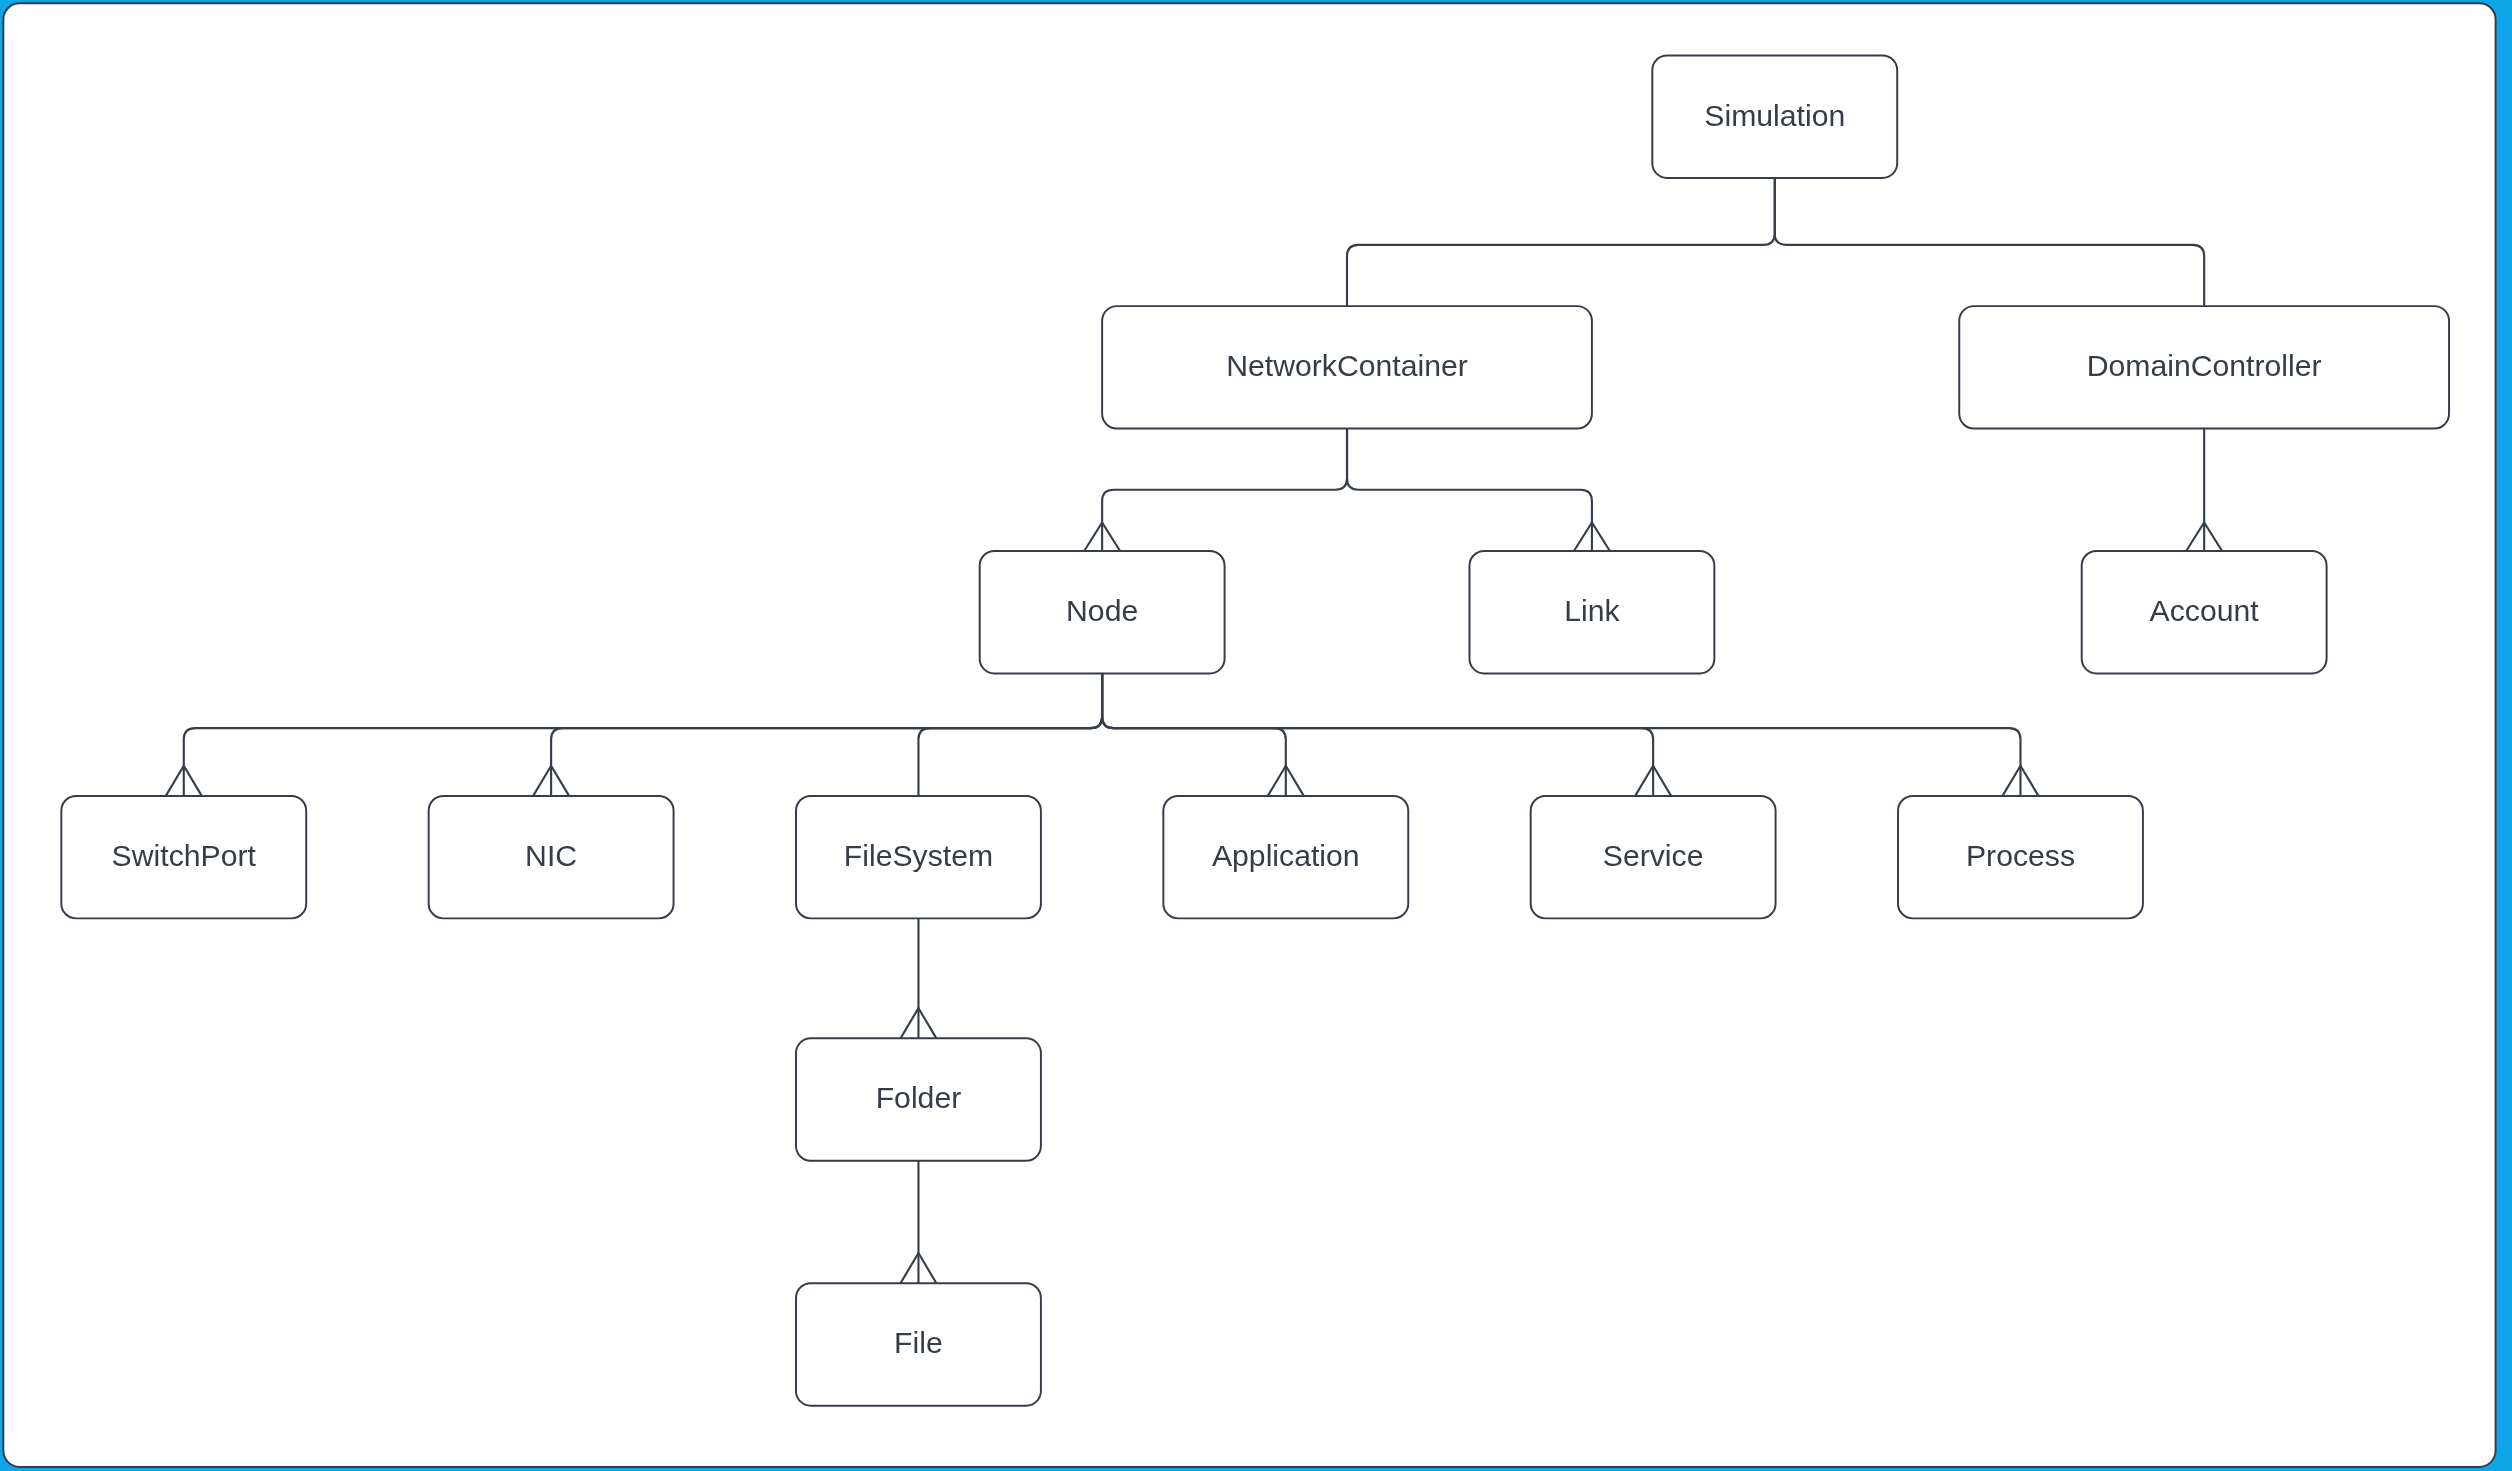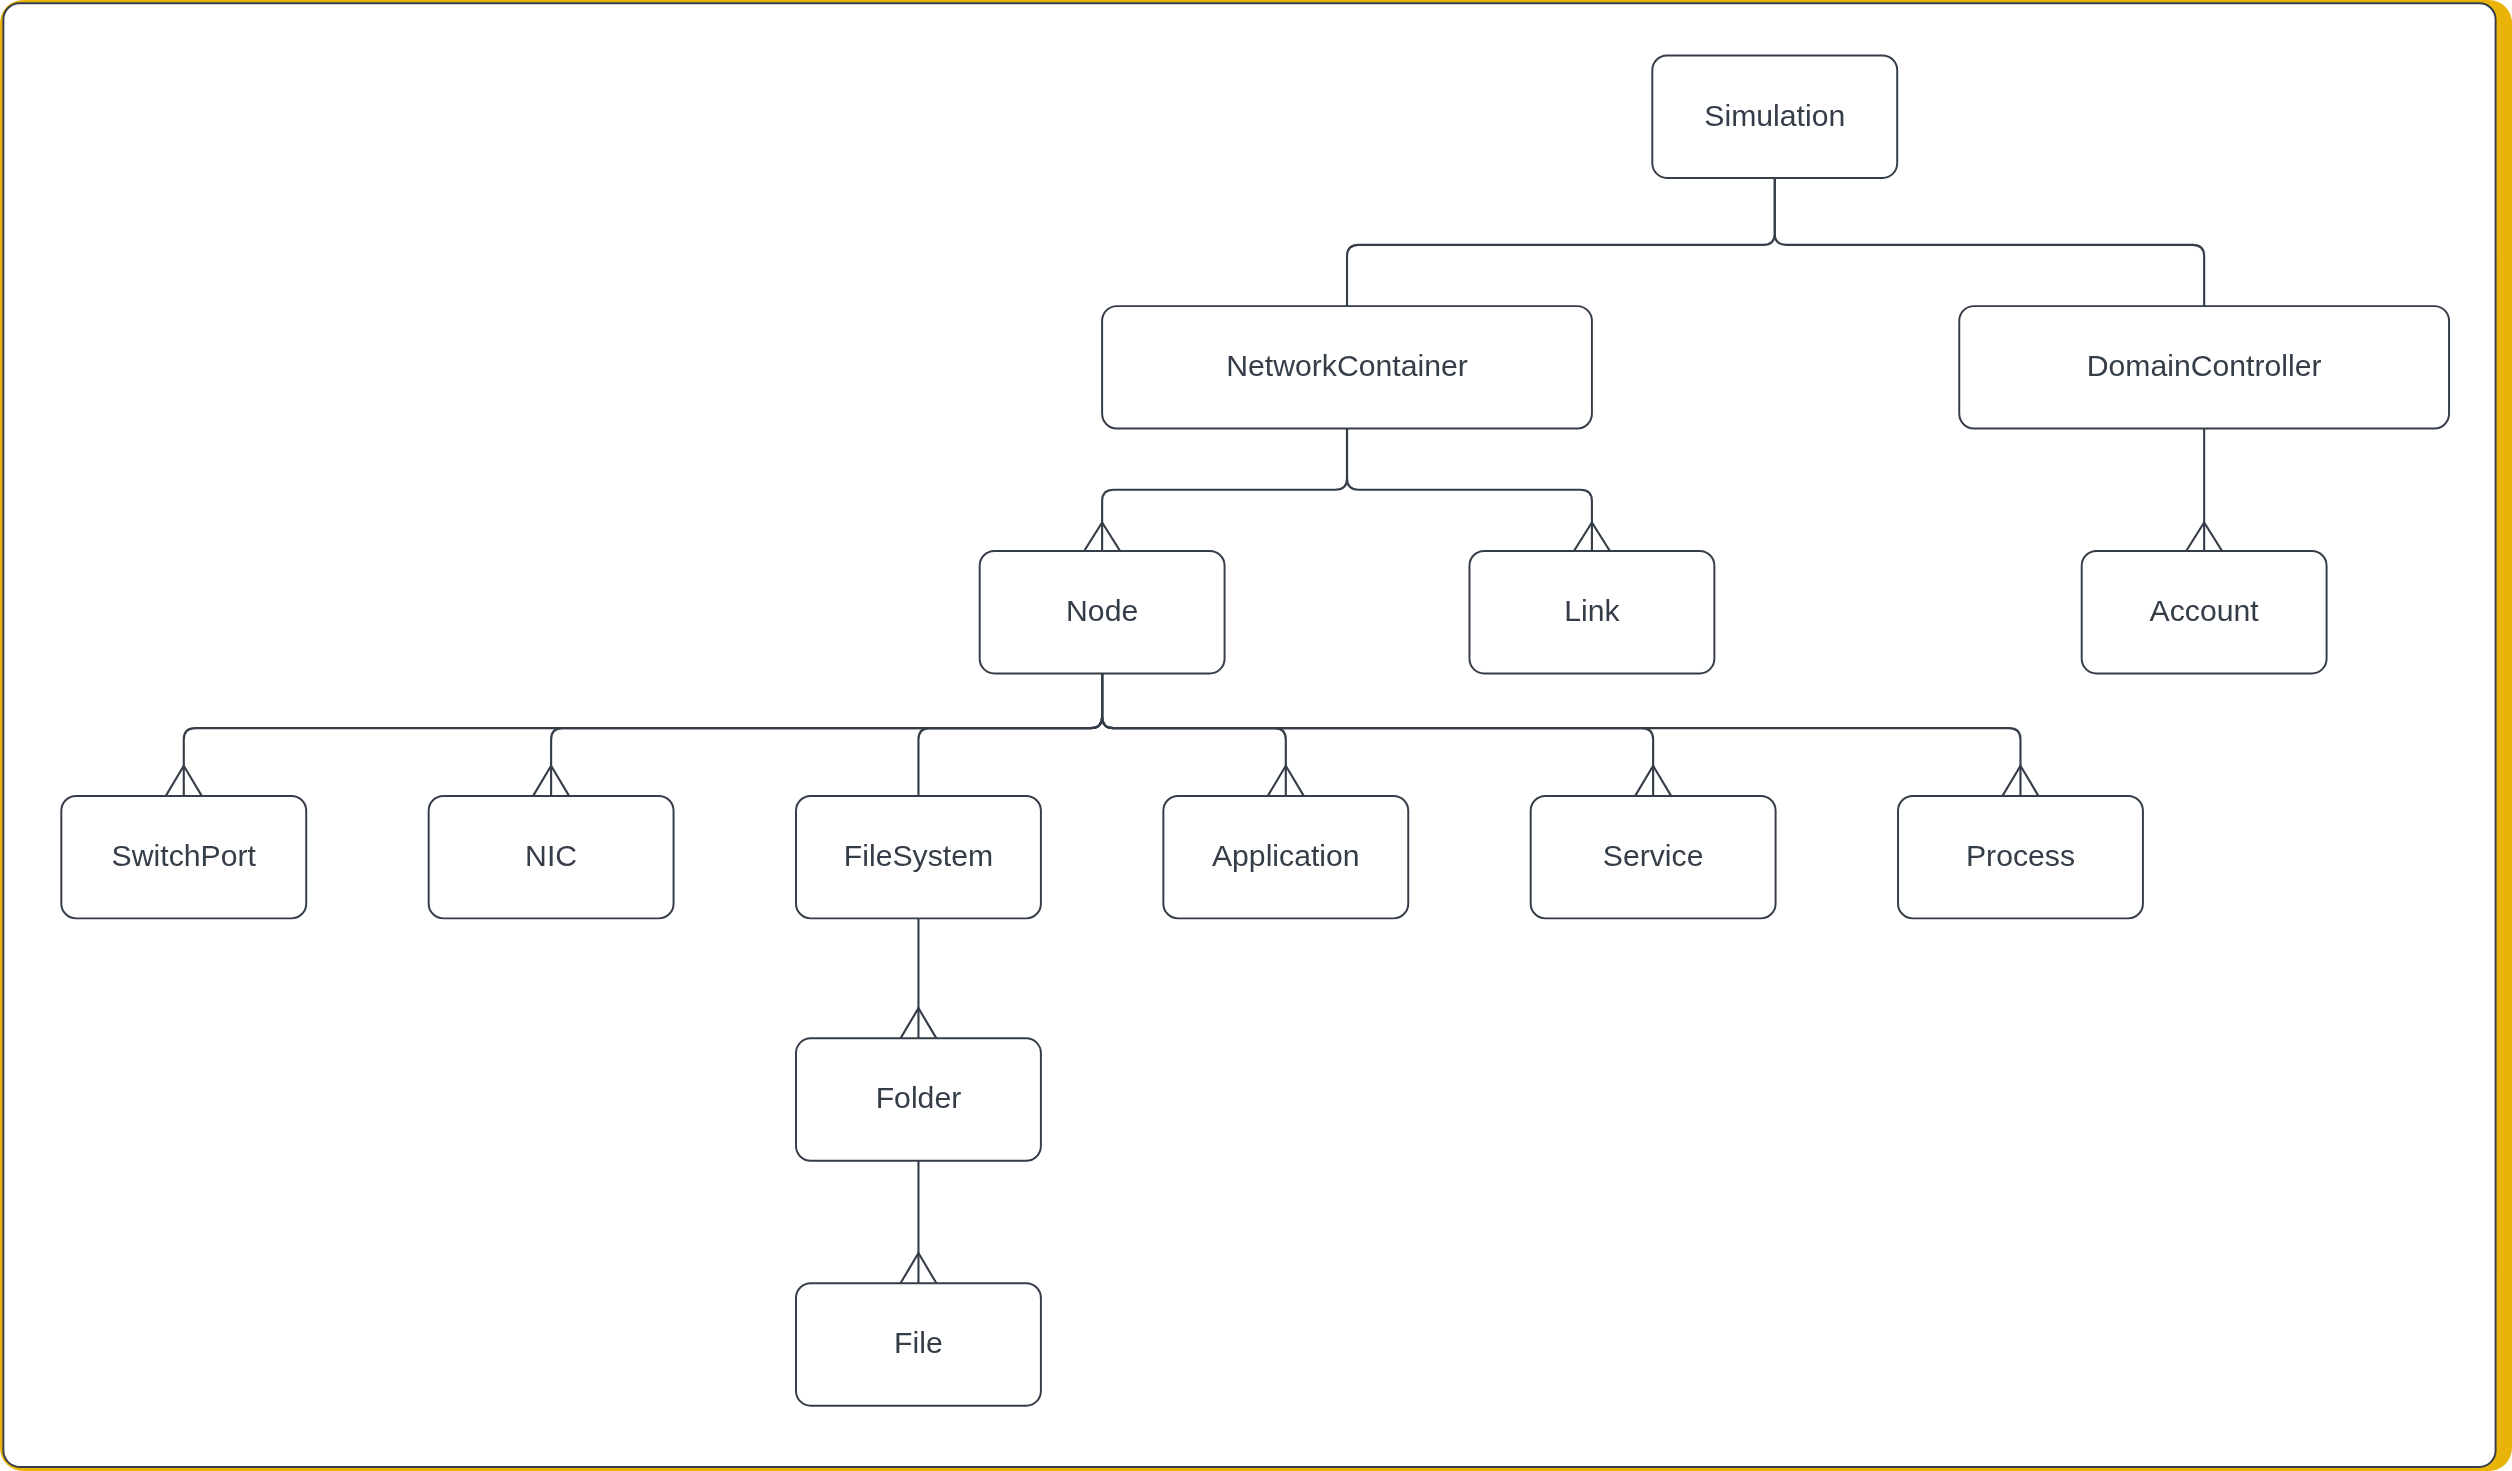--- a/index.html
+++ b/index.html
@@ -8,23 +8,22 @@
     padding: 0;
     background: #ffffff;
   }
   body {
     font-family: "Liberation Sans", sans-serif;
   }
   #stage {
     position: relative;
     width: 2512px;
     height: 1471px;
-    background: #eab308;
+    background: #0ea5e9;
     overflow: hidden;
-    border-radius: 23px;
   }
   #diagram-svg {
     position: absolute;
     top: 0;
     left: 0;
     width: 2512px;
     height: 1471px;
     display: block;
   }
   .canvas-frame {

